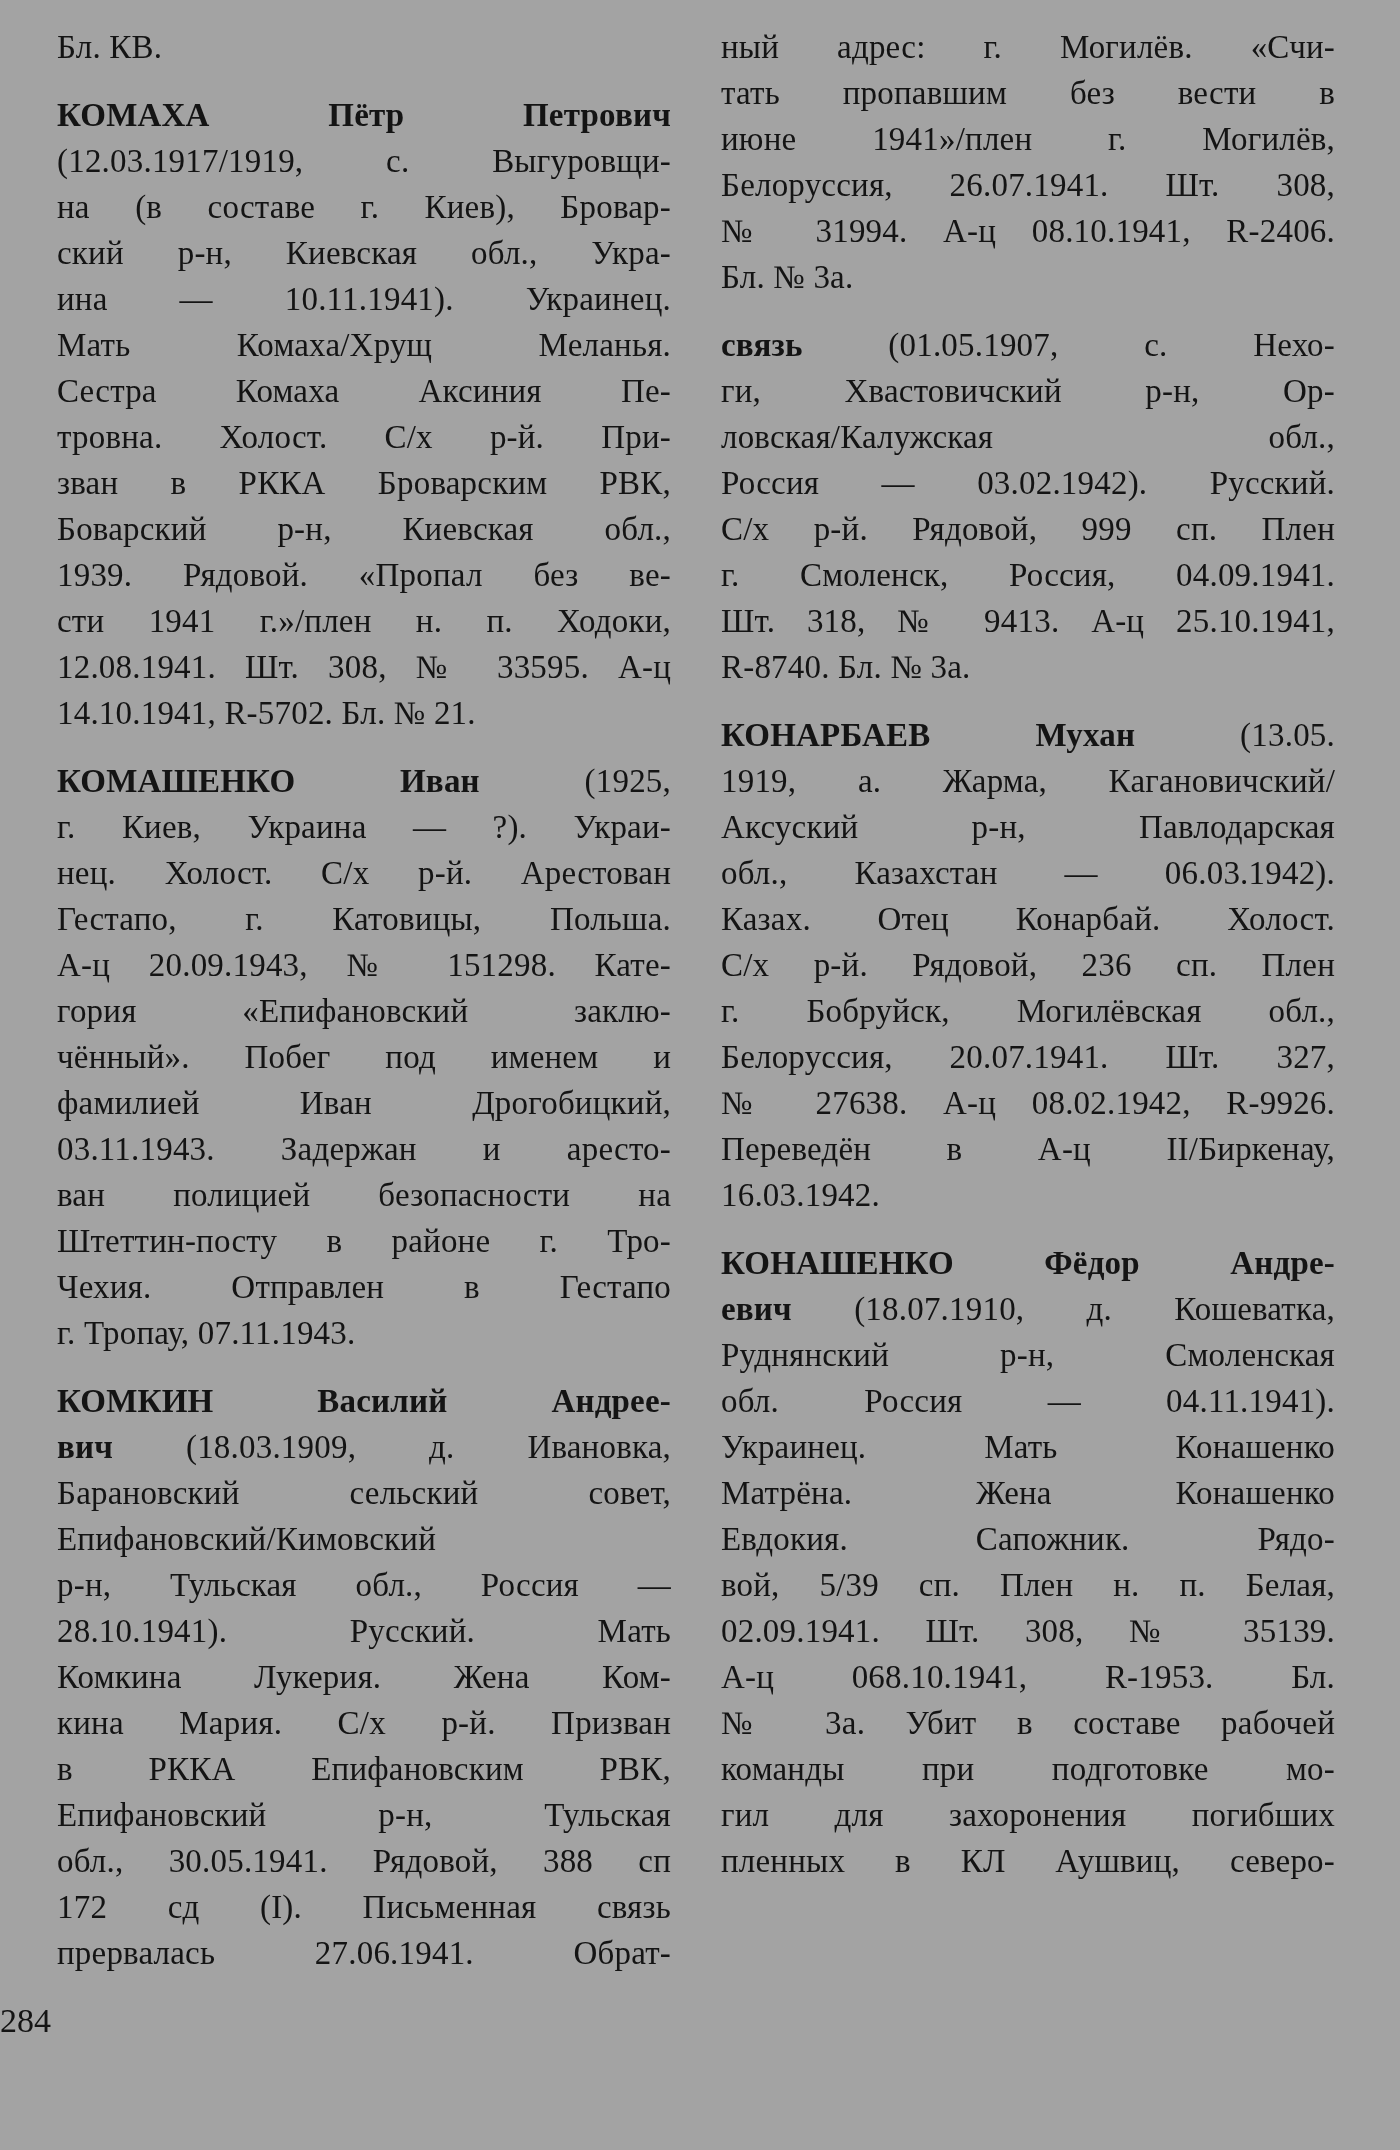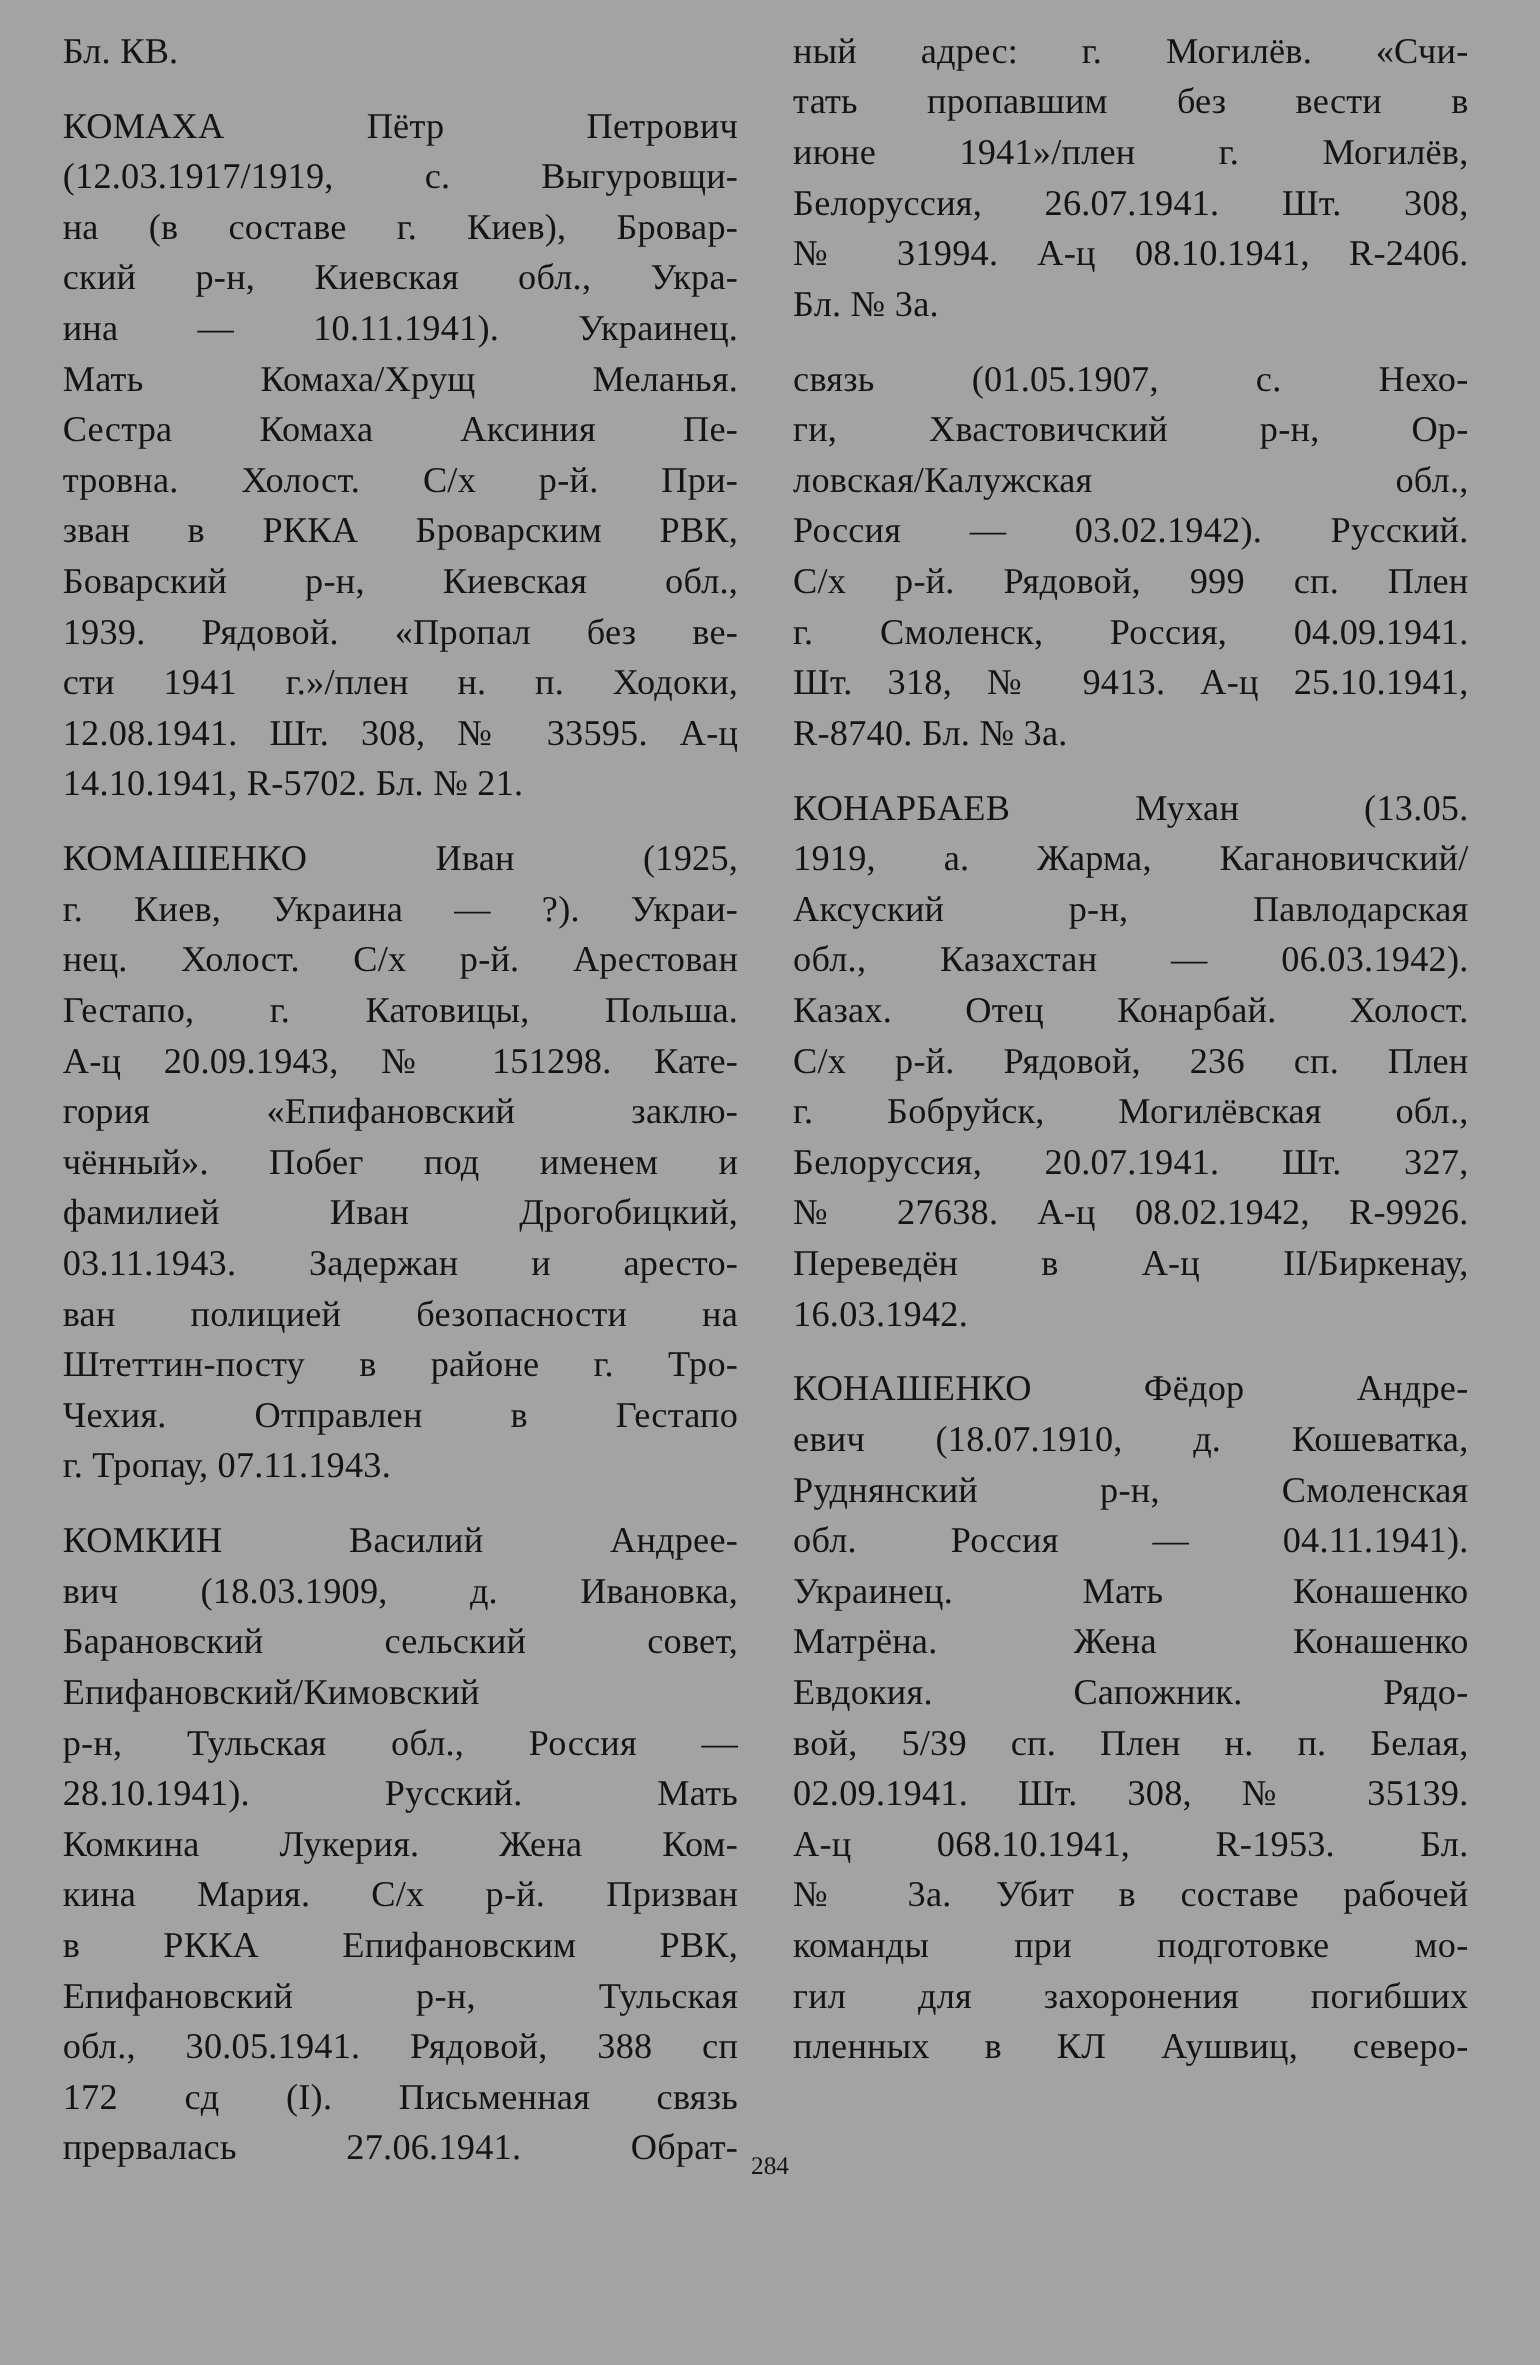--- a/index.html
+++ b/index.html
@@ -25,27 +25,26 @@
     line-height:46px;
     letter-spacing:0.2px;
     text-align:justify;
     text-align-last:justify;
     white-space:nowrap;
   }
   .line.last{
     text-align:left;
     text-align-last:left;
   }
-  .b{font-weight:normal;}
+  .b{font-weight:bold;}
   .page-number{
     position:absolute;
-    left:0;top:1946px;
+    left:0;top:1998px;
     width:100%;
-    text-align:center;
-    font-size:23px;
+    font-size:34px;
     line-height:46px;
   }
 </style>
 </head>
 <body>
 
 <div class="page">
   <div class="column" id="col-left">
       <div class="block">
         <div class="line last"><span>Бл. КВ.</span></div>

